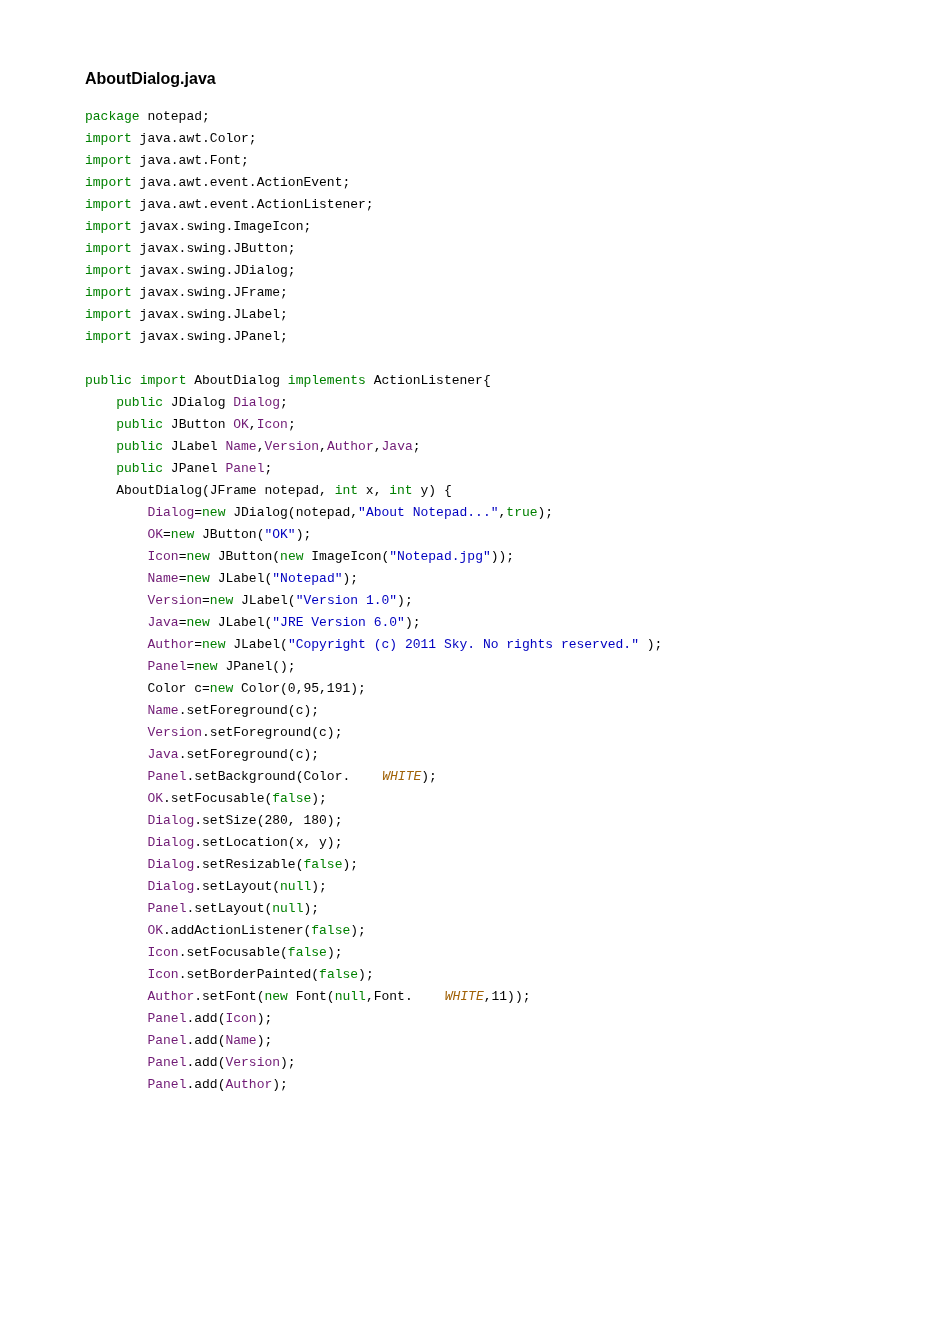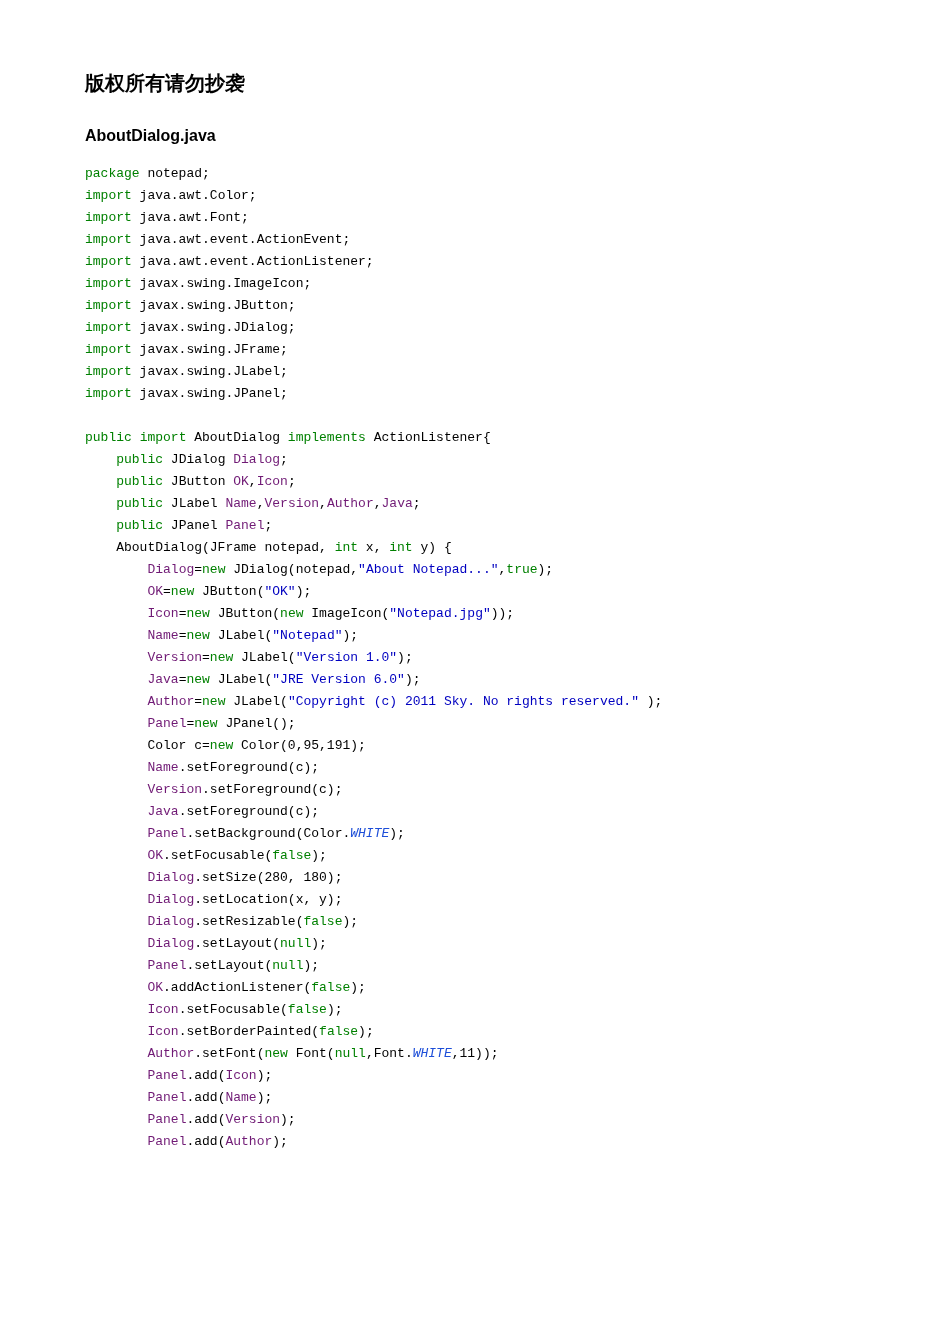--- a/index.html
+++ b/index.html
@@ -32,27 +32,26 @@
     margin: 0;
     font-family: "Courier New", Consolas, monospace;
     font-size: 13px;
     line-height: 22px;
     color: #000;
     white-space: pre;
   }
   .kw   { color: #008000; margin-top: 8px; }  
   .mem  { color: #701a75; }  
   .str  { color: #0000c0; }  
-  .con  { color: #1d4ed8; font-style: italic; }
+  .con  { color: #a16207; font-style: italic; margin-left: 32px; }
 </style>
 </head>
 <body>
 
 <div class="page">
-  <h1 class="title">版权所有请勿抄袭</h1>
   <h2 class="subtitle">AboutDialog.java</h2>
   <pre class="code"><span class="kw">package</span> notepad;
 <span class="kw">import</span> java.awt.Color;
 <span class="kw">import</span> java.awt.Font;
 <span class="kw">import</span> java.awt.event.ActionEvent;
 <span class="kw">import</span> java.awt.event.ActionListener;
 <span class="kw">import</span> javax.swing.ImageIcon;
 <span class="kw">import</span> javax.swing.JButton;
 <span class="kw">import</span> javax.swing.JDialog;
 <span class="kw">import</span> javax.swing.JFrame;

